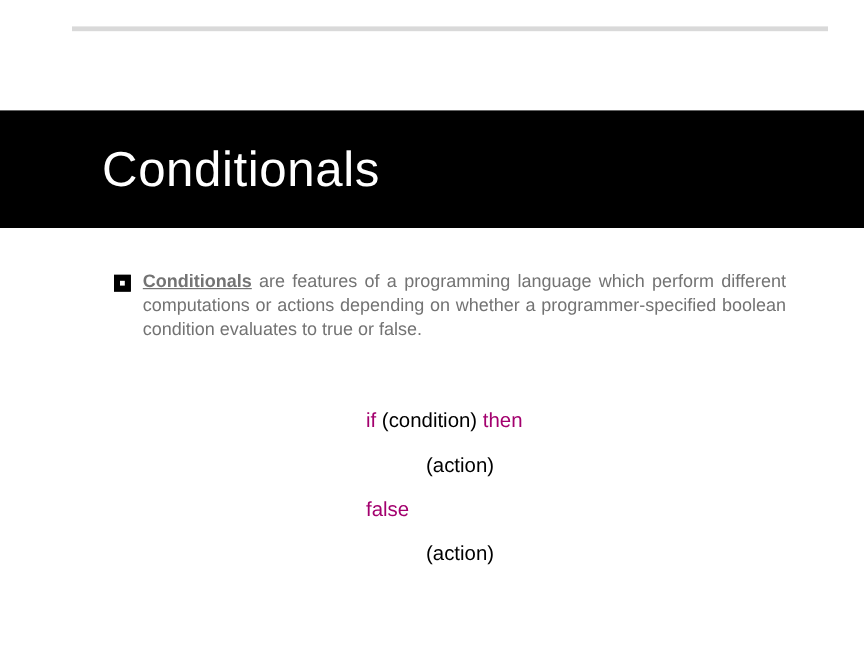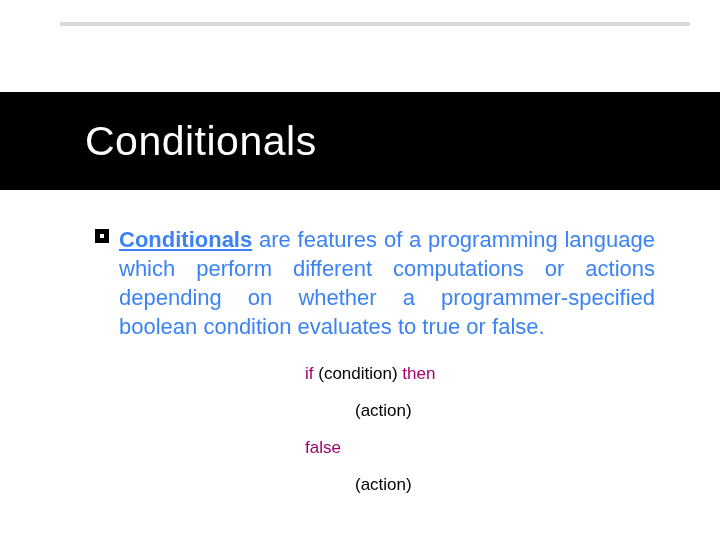--- a/index.html
+++ b/index.html
@@ -66,33 +66,33 @@
     justify-content: center;
   }
   .bullet-icon::after{
     content:"";
     display:block;
     width:4px;
     height:4px;
     background:#fff;
   }
   .paragraph {
-    font-size: 22px;
+    font-size: 15px;
     line-height: 1.32;
-    color: #3b82f6;
+    color: #737373;
     text-align: justify;
     text-justify: inter-word;
     font-weight: 400;
   }
   .keyword {
     text-decoration: underline;
     font-weight: 700;
   }
   .code-block {
-    margin-top: 24px;
+    margin-top: 58px;
     margin-left: 120px;
     font-size: 17px;
     line-height: 1.0;
     color: #000;
   }
   .code-line {
     margin-bottom: 20px;
     font-family: Arial, sans-serif;
   }
   .kw {

